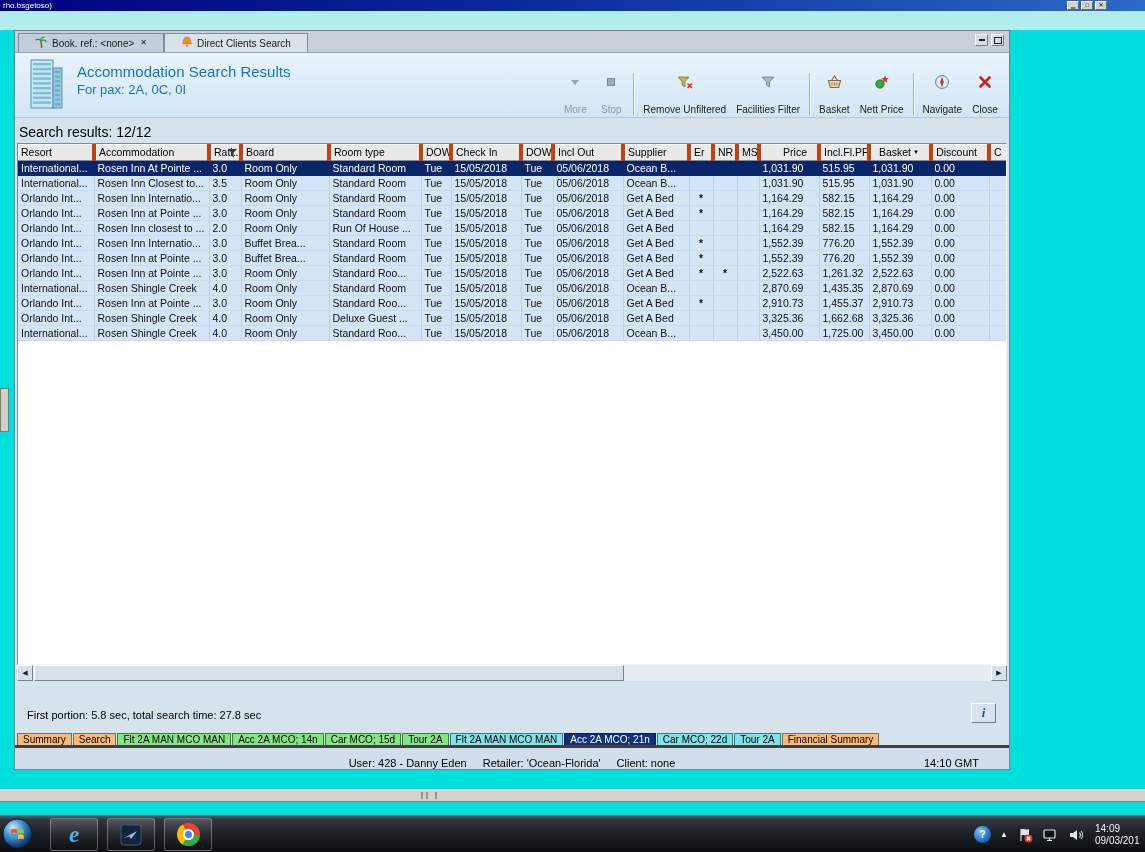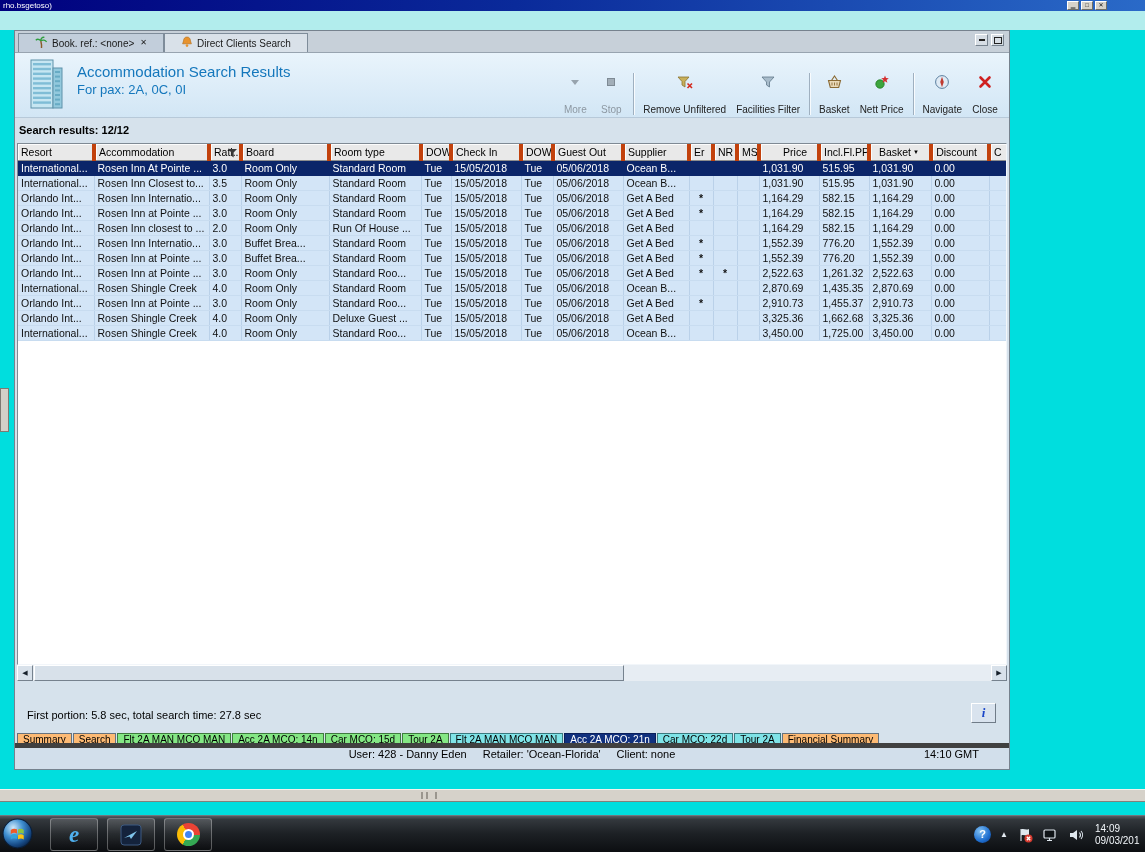--- a/index.html
+++ b/index.html
@@ -34,21 +34,21 @@
 
   
   .toolbar{position:absolute;right:6px;top:20px;display:flex;align-items:flex-start}
   .tb-item{display:flex;flex-direction:column;align-items:center;padding:0 5px;min-width:26px}
   .tb-icon{height:17px;display:flex;align-items:center}
   .tb-label{font-size:10px;margin-top:14px;color:#222;white-space:nowrap}
   .tb-item.disabled .tb-label{color:#8d98a2}
   .tb-sep{width:1px;align-self:stretch;background:#9fb0c0;box-shadow:1px 0 0 rgba(255,255,255,.8);margin:0 4px}
 
   
-  .results-label{position:absolute;left:4px;top:93px;font-size:11px;font-weight:bold;color:#000}
+  .results-label{position:absolute;left:4px;top:93px;font-size:14px;font-weight:normal;color:#000}
 
   
   .grid-wrap{position:absolute;left:2px;top:112px;width:990px;height:522px;background:#fff;border:1px solid;border-color:#7f8a94 #f2f6fa #f2f6fa #7f8a94;box-sizing:border-box;overflow:hidden}
   table.grid{table-layout:fixed;width:1011px;border-collapse:collapse;font-size:10.5px}
   table.grid th{height:16px;font-weight:normal;text-align:left;padding:0 3px;background:#e9e9e9;border-right:4px solid #c2410c;border-bottom:1px solid #8e8e8e;box-shadow:inset 1px 1px 0 #fcfcfc;white-space:nowrap;overflow:hidden;font-size:10.5px;position:relative}
   table.grid th.num{text-align:right;padding-right:10px}
   table.grid td{height:14px;line-height:14px;padding:0 3px;background:#d3e5f7;border-right:1px solid #bad1e9;border-bottom:1px solid #c8dcf0;white-space:nowrap;overflow:hidden;color:#101010}
   table.grid td.num{text-align:left}
   table.grid td.ctr{text-align:center;font-weight:bold}
   table.grid tr.selected td{background:#0b2569;color:#fff;border-color:#0b2569}
@@ -67,21 +67,21 @@
   .info-btn{position:absolute;right:13px;top:672px;width:25px;height:20px;background:#d9e3ee;border:1px solid;border-color:#fff #707c88 #707c88 #fff;box-sizing:border-box;color:#1a46c8;font-family:"Liberation Serif",serif;font-style:italic;font-weight:bold;font-size:13px;text-align:center;line-height:17px}
 
   
   .bottom-tabs{position:absolute;left:2px;top:702px;display:flex;height:15px}
   .btab{height:13px;line-height:12px;padding:0 5px;font-size:10px;border:1px solid #66727e;margin-right:1px;background:#fdba74;color:#000;white-space:nowrap}
   .btab.green{background:#84e784;border-color:#3f7a3f}
   .btab.cyan{background:#7fe3e7;border-color:#3a7a80}
   .btab.selected{background:#10307e;border-color:#0a1f5a;color:#fff}
 
   
-  .statusbar{position:absolute;left:0;right:0;bottom:0;height:21px;background:#d2dfeb;border-top:5px solid #404040;display:flex;align-items:flex-start;justify-content:center;gap:16px;font-size:11px}
+  .statusbar{position:absolute;left:0;right:0;bottom:0;height:21px;background:#d2dfeb;border-top:3px solid #404040;display:flex;align-items:flex-end;justify-content:center;gap:16px;font-size:11px}
   .statusbar-time{position:absolute;right:30px}
 
   
   .left-dock{position:absolute;left:0;top:388px;width:9px;height:44px;background:#d4d0c8;border:1px solid #7e7a72;box-sizing:border-box}
   .splitter{position:absolute;left:0;top:789px;width:1145px;height:13px;background:#d6d2ca;border-top:1px solid #f4f2ec;border-bottom:1px solid #84807a;box-sizing:border-box}
   .splitter-grip{position:absolute;left:421px;top:2px;width:12px;height:7px;border-left:2px solid #9a968e;border-right:2px solid #9a968e;background:linear-gradient(90deg,transparent 3px,#9a968e 3px,#9a968e 5px,transparent 5px)}
 
   
   .taskbar{position:absolute;left:0;top:815px;width:1145px;height:37px;background:linear-gradient(180deg,#565c62 0%,#33383d 10%,#1d2125 48%,#0c0e11 100%);border-top:1px solid #6f777e;box-sizing:border-box}
   .start-orb{position:absolute;left:2px;top:2px;line-height:0}
@@ -278,21 +278,21 @@
               <th><span>Resort</span></th>
               <th><span>Accommodation</span></th>
               <th><span>Rati...</span><span class="hfilter"><svg width="9" height="9" viewBox="0 0 8 8">
                     <path d="M0 0h8L5 3.2V7.5L3 6V3.2z" fill="#3a3a3a"></path>
                   </svg></span></th>
               <th><span>Board</span></th>
               <th><span>Room type</span></th>
               <th><span>DOW</span></th>
               <th><span>Check In</span></th>
               <th><span>DOW</span></th>
-              <th><span>Guest Out</span></th>
+              <th><span>Incl Out</span></th>
               <th><span>Supplier</span></th>
               <th><span>Er</span></th>
               <th><span>NR</span></th>
               <th><span>MS</span></th>
               <th class="num"><span>Price</span></th>
               <th class="num"><span>Incl.Fl.PP</span></th>
               <th class="num"><span>Basket</span><span class="hsort">▼</span></th>
               <th class="num"><span>Discount</span></th>
               <th><span>C</span></th>
             </tr>

